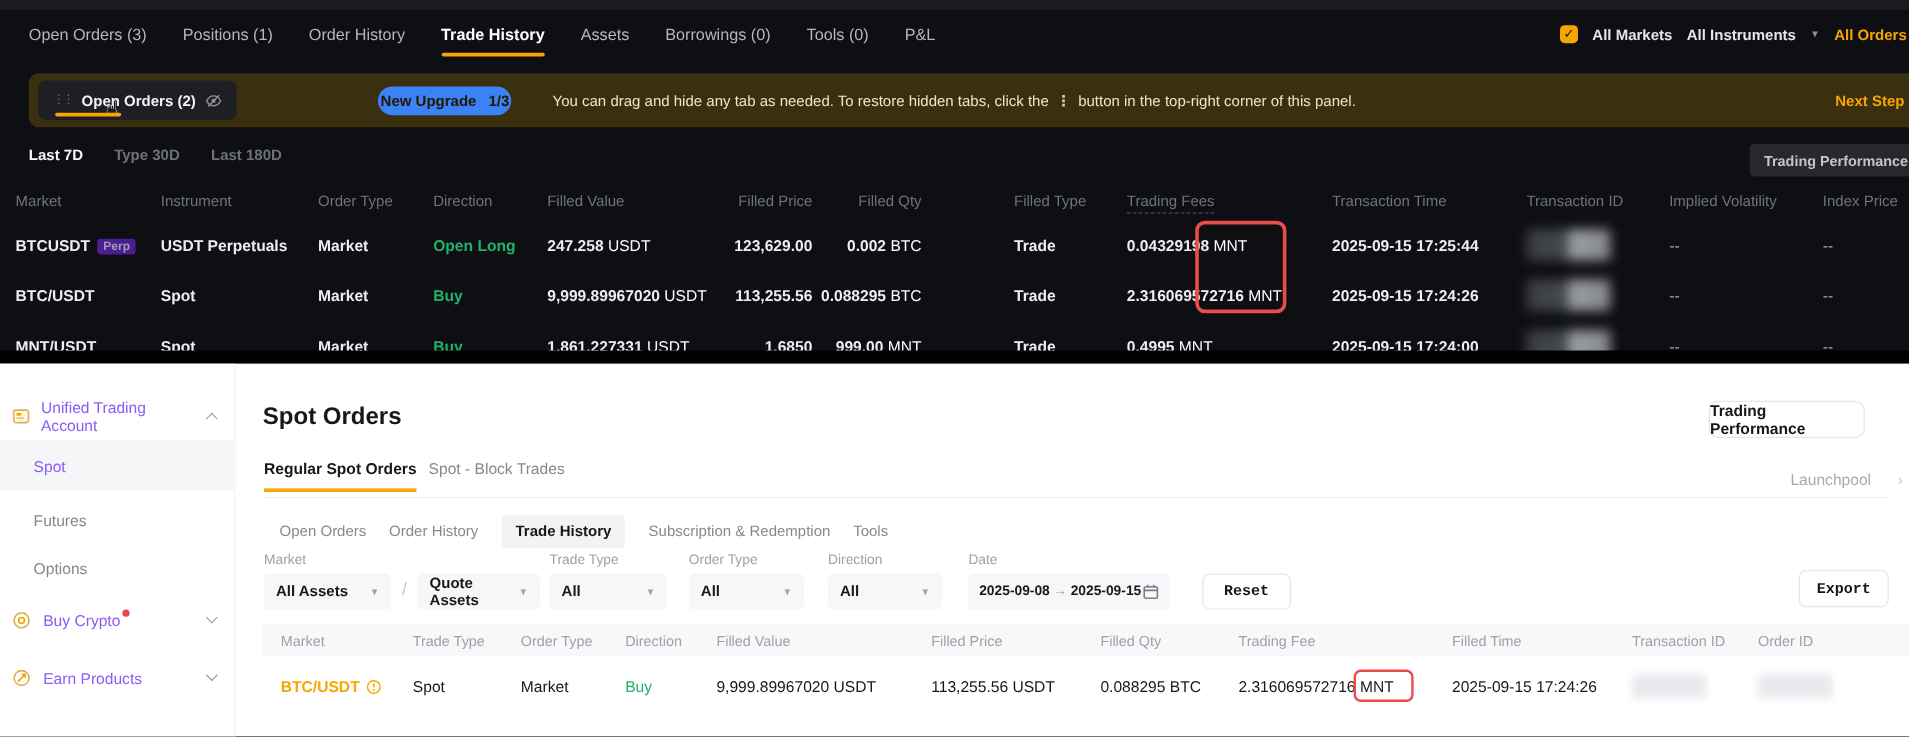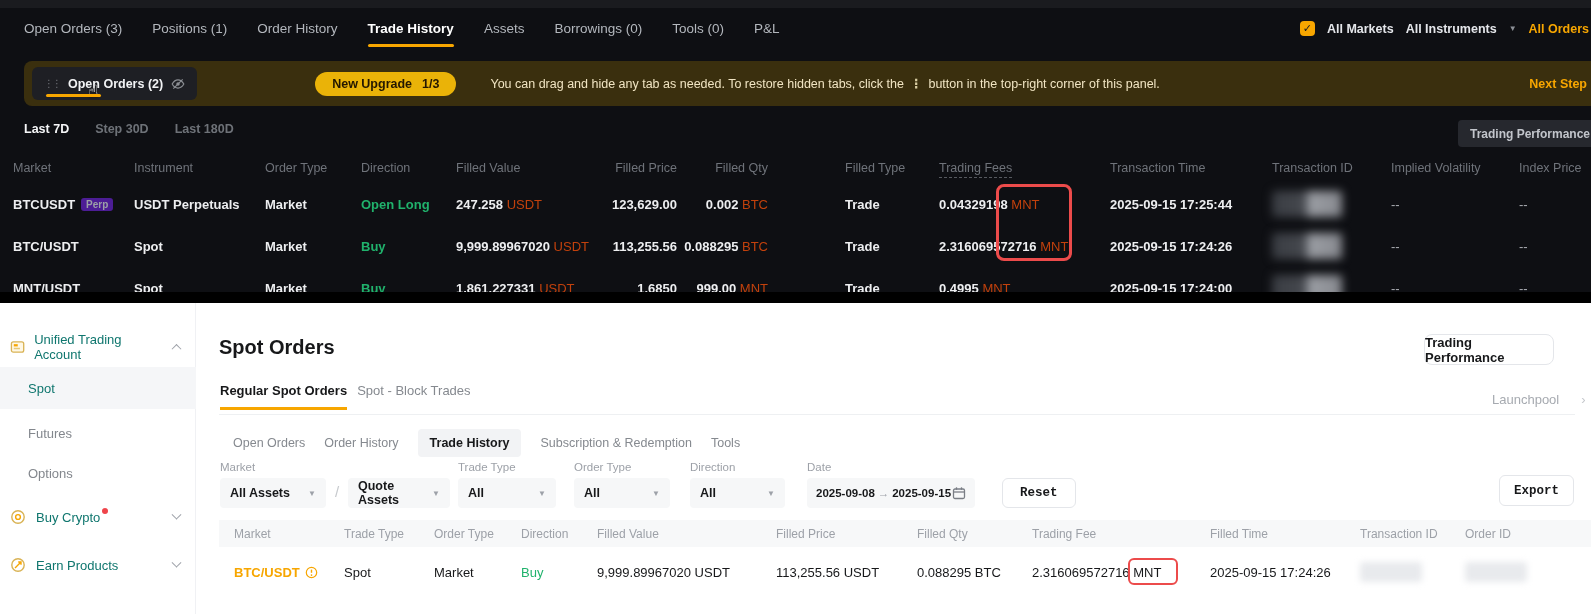--- a/index.html
+++ b/index.html
@@ -18,51 +18,51 @@
   .checkbox { width:15px; height:15px; background:#f7a600; border-radius:4px; display:flex; align-items:center; justify-content:center; color:#1a1b1f; font-size:11px; font-weight:700; cursor:pointer; }
   .tr-label { color:#e4e6ea; font-size:12.5px; font-weight:700; white-space:nowrap; }
   .caret { color:#8b8f96; font-size:8px; }
   .all-orders { color:#f7a600; font-size:12.5px; font-weight:700; white-space:nowrap; }
 
   .banner { position:absolute; top:61px; left:24px; right:0; height:45px; background:#3a2f0e; border-radius:8px 0 0 8px; display:flex; align-items:center; padding-left:8px; }
   .oo-btn { position:relative; display:flex; align-items:center; gap:8px; background:#1e1f24; border-radius:6px; height:33px; padding:0 12px; color:#f2f3f5; font-size:12.5px; font-weight:700; white-space:nowrap; cursor:pointer; }
   .oo-btn::after { content:""; position:absolute; left:14px; width:55px; bottom:3px; height:3px; background:#f7a600; border-radius:2px; }
   .drag-dots { color:#6f7278; font-size:10px; letter-spacing:-2px; font-weight:400; }
   .cursor-glyph { position:absolute; left:56px; top:14px; color:#fff; font-size:17px; text-shadow:0 1px 2px #000; }
-  .pill { margin-left:118px; display:flex; align-items:center; gap:10px; background:#eab308; border-radius:999px; padding:5px 17px; color:#231700; font-size:12.5px; font-weight:700; white-space:nowrap; }
+  .pill { margin-left:118px; display:flex; align-items:center; gap:10px; background:#3b82f6; border-radius:999px; padding:5px 2px; color:#231700; font-size:12.5px; font-weight:700; white-space:nowrap; }
   .banner-msg { margin-left:34px; color:#f1e5c3; font-size:12.5px; display:flex; align-items:center; gap:6px; white-space:nowrap; }
   .more-v { color:#d9cda2; font-weight:700; }
   .next-step { margin-left:auto; margin-right:4px; color:#f7a600; font-size:12.5px; font-weight:700; white-space:nowrap; cursor:pointer; }
 
   .periods { position:absolute; top:122px; left:24px; display:flex; gap:26px; font-size:12.5px; color:#6e7278; font-weight:600; }
   .period { cursor:pointer; }
   .period.active { color:#f5f6f8; font-weight:700; }
   .tp-btn-dark { position:absolute; top:120px; left:1458px; height:27px; background:#26282e; border-radius:4px; color:#c2c5cb; font-size:12px; font-weight:600; display:flex; align-items:center; padding:0 12px; white-space:nowrap; cursor:pointer; }
 
   .t-grid { display:grid; grid-template-columns:121px 131px 96px 95px 134px 87px 91px 171px 171px 162px 119px 128px 1fr; padding-left:13px; align-items:center; }
   .t-head { position:absolute; top:153px; left:0; right:0; height:30px; color:#6f737a; font-size:12.5px; font-weight:400; }
   .t-row { position:absolute; left:0; right:0; height:42px; color:#edeef0; font-size:13px; font-weight:600; }
   .r1 { top:183px; } .r2 { top:225px; } .r3 { top:267px; }
   .ar { text-align:right; }
   .c8 { padding-left:77px; }
-  .unit { color:#c2410c; font-weight:500; }
+  .unit { color:#ffffff; font-weight:500; }
   .green { color:#20b26c; }
   .perp-badge { display:inline-block; margin-left:6px; background:#4c1d95; color:#9ca0a7; font-size:10px; font-weight:600; padding:1px 5px; border-radius:3px; vertical-align:1px; }
   .perp-badge:empty { display:none; }
   .dashed { border-bottom:1px dashed #56595f; padding-bottom:2px; }
   .blur-dark { width:70px; height:26px; border-radius:3px; background:linear-gradient(90deg,#3a3d43 0%,#45484e 48%,#9b9ea4 52%,#87898f 100%); filter:blur(5px); }
   .muted { color:#aaadb3; font-weight:500; }
 
   .hl-box { position:absolute; border:3.5px solid #ec4b4b; border-radius:8px; pointer-events:none; z-index:5; }
   .hl-top { left:996px; top:184px; width:76px; height:77px; }
 
   
   .bottom-panel { position:absolute; left:0; top:303px; width:1591px; height:311px; background:#fff; overflow:hidden; }
   .sidebar { position:absolute; left:0; top:0; width:196px; height:311px; background:#fff; border-right:1px solid #f0f1f4; }
-  .sb-item { position:absolute; left:0; width:196px; display:flex; align-items:center; color:#0f766e; font-size:13px; font-weight:500; cursor:pointer; }
+  .sb-item { position:absolute; left:0; width:196px; display:flex; align-items:center; color:#8b5cf6; font-size:13px; font-weight:500; cursor:pointer; }
   .sb-uta { top:33px; height:22px; padding:0 16px 0 10px; gap:9px; }
   .sb-spot { top:64px; height:42px; background:#f5f6f8; padding-left:28px; }
   .sb-sub { color:#83878d; padding-left:28px; height:22px; }
   .sb-futures { top:119px; } .sb-options { top:159px;text-align:center; }
   .sb-buy { top:203px; height:22px; padding:0 16px 0 10px; gap:10px; }
   .sb-earn { top:251px; height:22px; padding:0 16px 0 10px; gap:10px; }
   .chev { width:7px; height:7px; border-right:1.6px solid #9da1a8; border-bottom:1.6px solid #9da1a8; margin-left:auto; flex:none; }
   .chev.up { transform:rotate(-135deg) translate(-1px,-1px); }
   .chev.down { transform:rotate(45deg) translate(-2px,-2px); }
   .red-dot { width:6px; height:6px; background:#ef444a; border-radius:50%; margin:-12px 0 0 -8px; flex:none; }
@@ -143,21 +143,21 @@
       <div class="banner-msg">
         <span>You can drag and hide any tab as needed. To restore hidden tabs, click the</span>
         <span class="more-v">⋮</span>
         <span>button in the top-right corner of this panel.</span>
       </div>
       <span class="next-step">Next Step</span>
     </div>
 
     <div class="periods">
       <span class="period active">Last 7D</span>
-      <span class="period">Step 30D</span>
+      <span class="period">Type 30D</span>
       <span class="period">Last 180D</span>
     </div>
     <div class="tp-btn-dark">Trading Performance</div>
 
     <div class="t-head t-grid">
       <div>Market</div>
       <div>Instrument</div>
       <div>Order Type</div>
       <div>Direction</div>
       <div>Filled Value</div>

